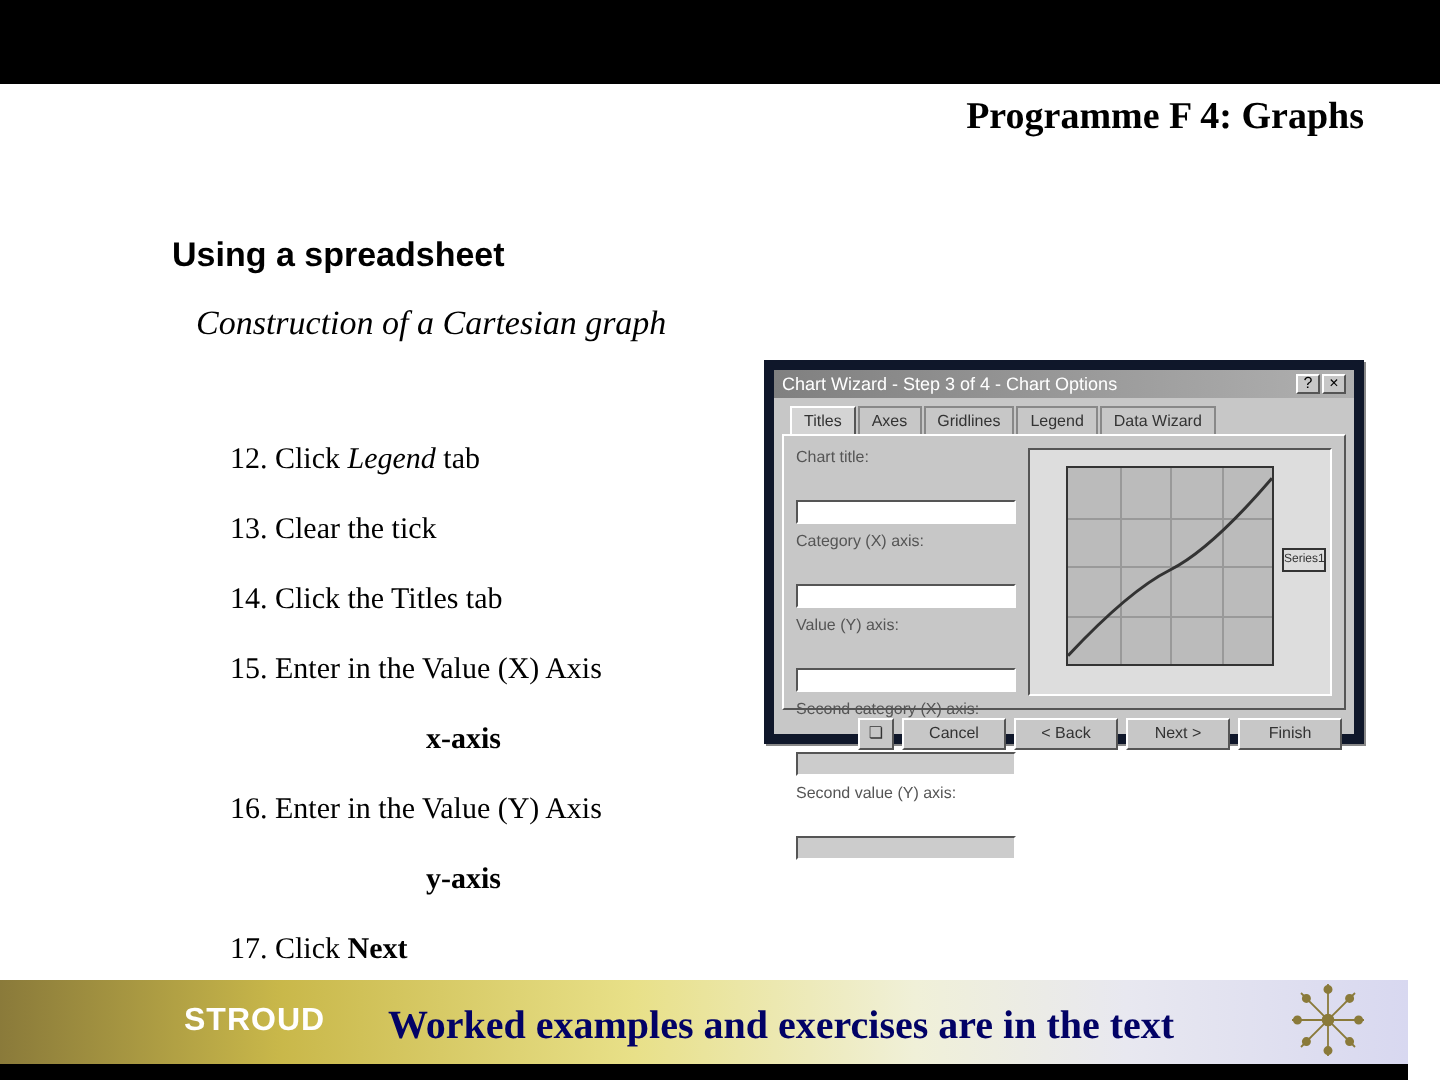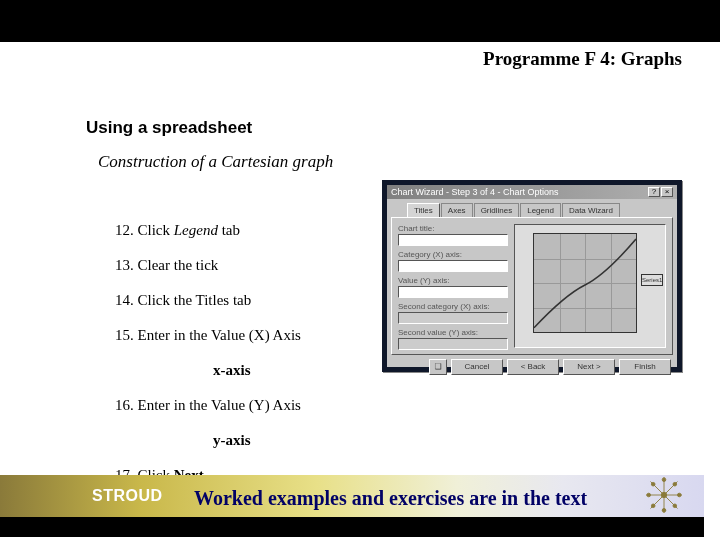--- a/index.html
+++ b/index.html
@@ -12,39 +12,39 @@
   .steps { position: absolute; top: 220px; left: 115px; font-size: 15px; line-height: 1.4; font-family: 'Times New Roman', serif; }
   .steps li { list-style: none; margin-bottom: 14px; }
   .indent { margin-left: 98px; font-weight: bold; }
   .italic { font-style: italic; }
   .bold { font-weight: bold; }
 
   .dialog { position: absolute; top: 180px; left: 382px; width: 300px; height: 192px; background: #c7c7c7; border: 5px solid #0f172a; box-shadow: 1px 1px 0 #888; font-family: 'MS Sans Serif', Arial, sans-serif; font-size: 9px; color: #333; }
   .dialog-title { background: linear-gradient(to right, #808080, #b0b0b0); color: #fff; height: 14px; padding: 1px 4px; font-size: 9px; display: flex; justify-content: space-between; align-items: center; }
   .dialog-title .btns { display: flex; gap: 1px; }
   .dialog-title .wbtn { width: 12px; height: 10px; background: #c7c7c7; border: 1px solid #fff; border-right-color: #555; border-bottom-color: #555; font-size: 8px; line-height: 8px; text-align: center; color: #000; }
-  .tabs { display: flex; margin: 4px 4px 0 20px; }
+  .tabs { display: flex; margin: 4px 4px 0 8px; }
   .tab { border: 1px solid #888; border-bottom: none; background: #c7c7c7; padding: 2px 6px; font-size: 8px; margin-right: 1px; position: relative; }
   .tab.active { background: #d4d4d4; border-color: #fff #555 #d4d4d4 #fff; z-index: 2; }
   .tab-body { margin: 0 4px; background: #c7c7c7; border: 1px solid #fff; border-right-color: #555; border-bottom-color: #555; height: 138px; display: flex; padding: 6px; gap: 6px; }
   .form-col { flex: 0 0 110px; }
   .frow { margin-bottom: 4px; }
-  .flabel { font-size: 8px; color: #555; display: block; margin-bottom: 1px; }
+  .flabel { font-size: 8px; color: #555; display: block; margin-bottom: 17px; }
   .finput { width: 100%; height: 12px; background: #fff; border: 1px solid #555; border-right-color: #fff; border-bottom-color: #fff; }
   .chart-prev { flex: 1; background: #ddd; border: 1px solid #555; border-right-color: #fff; border-bottom-color: #fff; position: relative; }
   .plotarea { position: absolute; left: 18px; top: 8px; right: 28px; bottom: 14px; background: #bbb; border: 1px solid #333; }
   .plotarea::before, .plotarea::after { content: ""; position: absolute; background: #888; }
   .gridv { position: absolute; top: 0; bottom: 0; width: 1px; background: #999; }
   .gridh { position: absolute; left: 0; right: 0; height: 1px; background: #999; }
   .legend { position: absolute; right: 2px; top: 40%; width: 22px; height: 12px; border: 1px solid #333; background: #ddd; font-size: 6px; text-align: center; line-height: 10px; }
   .dlg-foot { display: flex; justify-content: flex-end; gap: 4px; padding: 4px 6px; }
   .dbtn { width: 52px; height: 16px; background: #c7c7c7; border: 1px solid #fff; border-right-color: #555; border-bottom-color: #555; font-size: 8px; text-align: center; line-height: 14px; }
   .dbtn.icon { width: 18px; }
 
-  .footer { position: absolute; bottom: 0; left: 0; right: 16px; height: 65px; }
+  .footer { position: absolute; bottom: 0; left: 0; right: 16px; height: 50px; }
   .grad { height: 42px; background: linear-gradient(to right, #8a7a3a 0%, #c9b84a 20%, #e8e088 45%, #f0f0d8 65%, #e8e8f0 80%, #d8d8f0 100%); display: flex; align-items: center; }
   .stroud { color: #fff; font-weight: bold; font-size: 16px; margin-left: 92px; letter-spacing: 0.5px; font-family: Arial, sans-serif; }
   .footnote { position: absolute; left: 194px; top: 12px; font-weight: bold; font-size: 20px; color: #020266; text-align: center; }
   .logo { position: absolute; right: 22px; top: 2px; width: 36px; height: 36px; }
   .logo svg { width: 100%; height: 100%; }
   .footer-black { height: 20px; background: #000; }
 
   .curve { position: absolute; inset: 0; }
 </style>
 </head>

